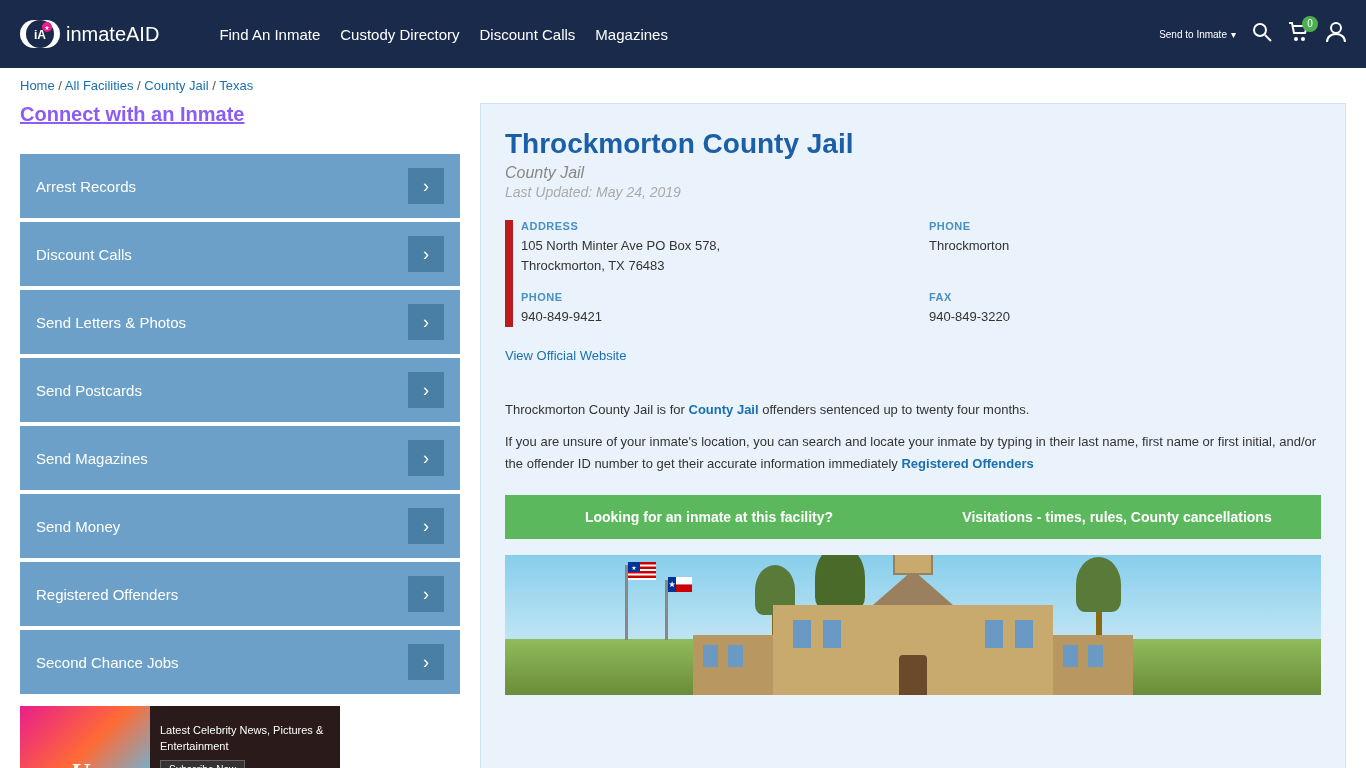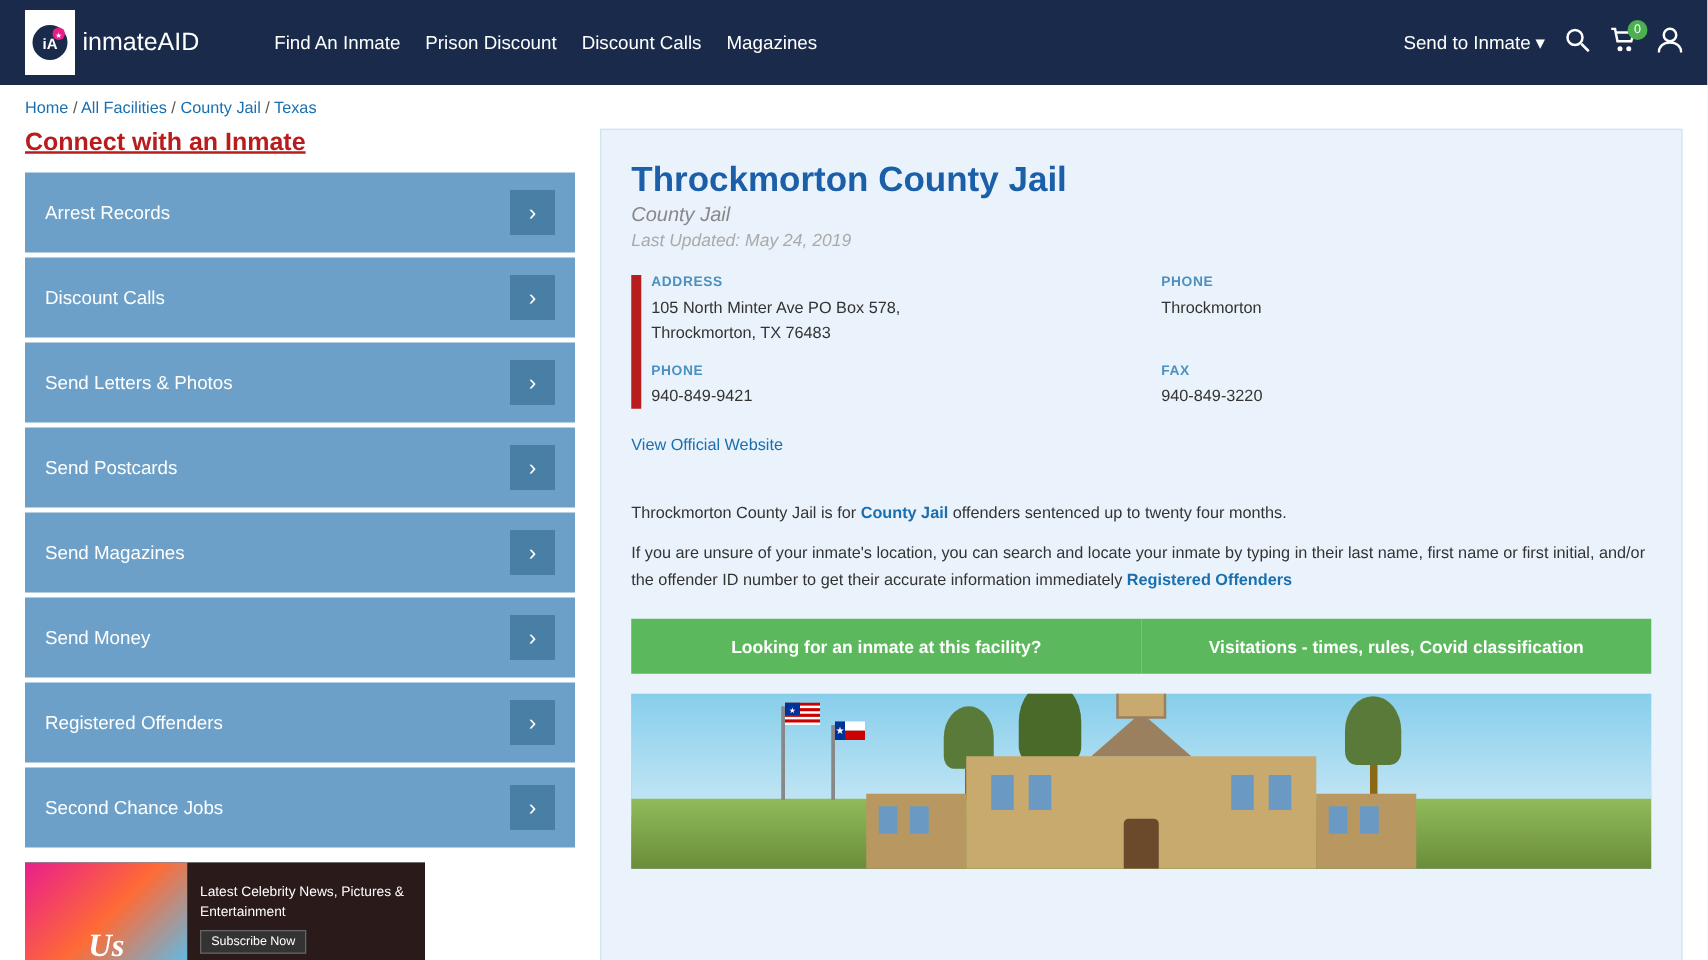--- a/index.html
+++ b/index.html
@@ -13,44 +13,44 @@
       align-items: center;
       padding: 0 20px;
       gap: 30px;
     }
     .logo-area {
       display: flex;
       align-items: center;
       margin-right: 20px;
     }
     .logo-icon {
-      width: 40px; height: 52px;
+      width: 40px; height: 28px;
       background: #fff;
-      border-radius: 0;
+      border-radius: 16px;
       display: flex; align-items: center; justify-content: center;
       margin-right: 6px;
       font-size: 18px;
     }
     .nav-link {
       color: #fff;
       text-decoration: none;
       font-size: 15px;
       font-weight: 500;
       padding: 0 10px;
       cursor: pointer;
     }
     .header-right {
       margin-left: auto;
       display: flex;
       align-items: center;
       gap: 16px;
     }
     .send-to-inmate-btn {
       color: #fff;
-      font-size: 15px;
+      font-size: 10px;
       font-weight: 500;
       cursor: pointer;
       display: flex; align-items: center; gap: 4px;
     }
     .header-icon {
       color: #fff;
       font-size: 18px;
       cursor: pointer;
       position: relative;
     }
@@ -79,22 +79,22 @@
       padding: 0 20px;
       gap: 20px;
     }
 
     
     .sidebar { width: 440px; flex-shrink: 0; }
     .connect-title {
       font-size: 20px;
       font-weight: bold;
       text-decoration: underline;
-      margin-bottom: 12px;
-      color: #b91c1c;
+      margin-bottom: 28px;
+      color: #8b5cf6;
     }
     .sidebar-item {
       background: #6ca0c8;
       color: #fff;
       padding: 14px 16px;
       margin-bottom: 4px;
       display: flex;
       align-items: center;
       justify-content: space-between;
       cursor: pointer;
@@ -248,21 +248,21 @@
         <text x="15" y="20" text-anchor="middle" fill="#fff" font-size="12" font-weight="bold">iA</text>
         <circle cx="22" cy="8" r="5" fill="#e91e8c"></circle>
         <text x="22" y="11" text-anchor="middle" fill="#fff" font-size="6">★</text>
       </svg>
     </div>
     <span style="color:#fff; font-size:20px; font-weight:normal;">inmateAID</span>
   </div>
 
   <nav style="display:flex; gap:0;">
     <a class="nav-link">Find An Inmate</a>
-    <a class="nav-link">Prison Discount</a>
+    <a class="nav-link">Custody Directory</a>
     <a class="nav-link">Discount Calls</a>
     <a class="nav-link">Magazines</a>
   </nav>
 
   <div class="header-right">
     <div class="send-to-inmate-btn">
       <span>Send to Inmate</span>
       <span>▾</span>
     </div>
     <div class="header-icon">
@@ -375,21 +375,21 @@
 
     <p class="description">
       <span>Throckmorton County Jail is for </span><a href="#">County Jail</a><span> offenders sentenced up to twenty four months.</span>
     </p>
     <p class="description">
       <span>If you are unsure of your inmate's location, you can search and locate your inmate by typing in their last name, first name or first initial, and/or the offender ID number to get their accurate information immediately </span><a href="#">Registered Offenders</a>
     </p>
 
     <div class="action-buttons">
       <button class="btn-green">Looking for an inmate at this facility?</button>
-      <button class="btn-green">Visitations - times, rules, Covid classification</button>
+      <button class="btn-green">Visitations - times, rules, County cancellations</button>
     </div>
 
     
     <div class="facility-image">
 
       <div style="position:absolute;top:0;left:0;right:0;height:70%;background:linear-gradient(180deg,#87ceeb 0%,#c8e8f5 100%);"></div>
 
       <div style="position:absolute;bottom:0;left:0;right:0;height:40%;background:linear-gradient(180deg,#8fbc5a 0%,#6b8c3a 100%);"></div>
 
       <div style="position:absolute;left:120px;bottom:55px;width:3px;height:75px;background:#888;"></div>

